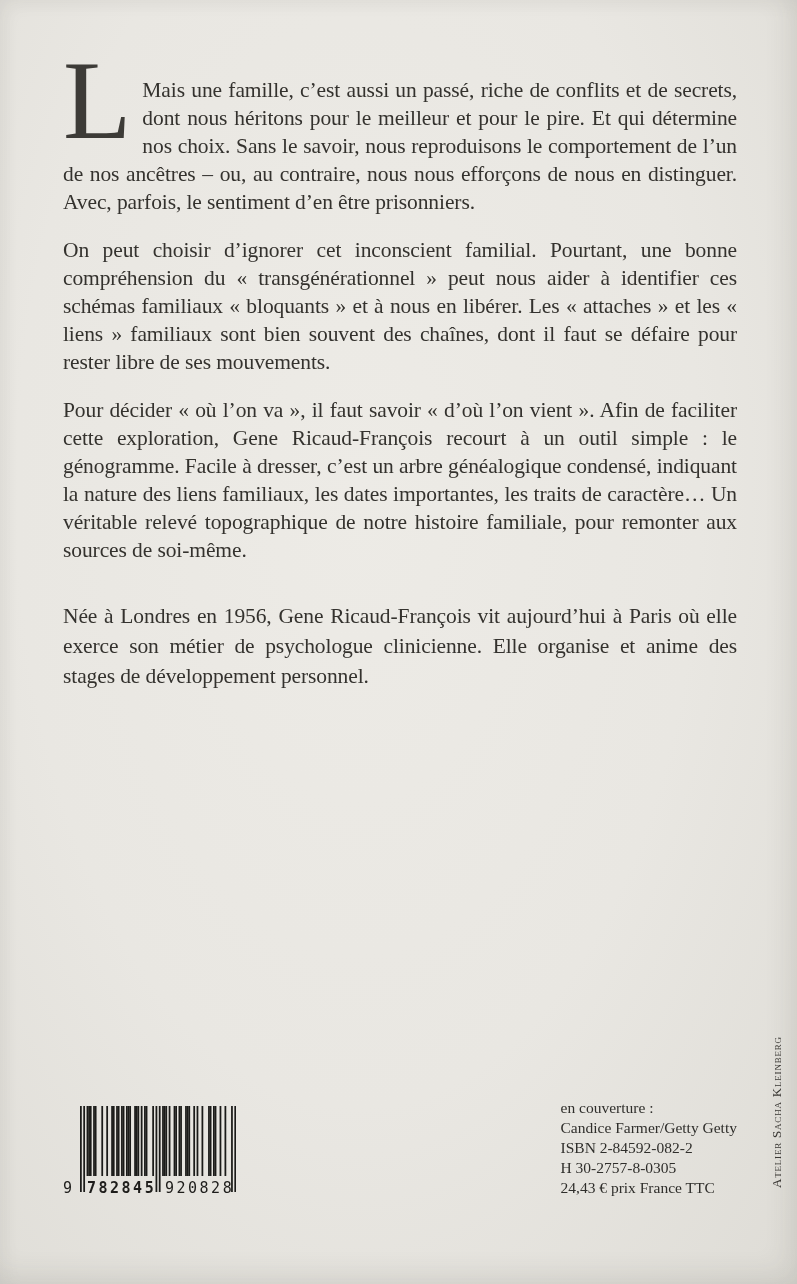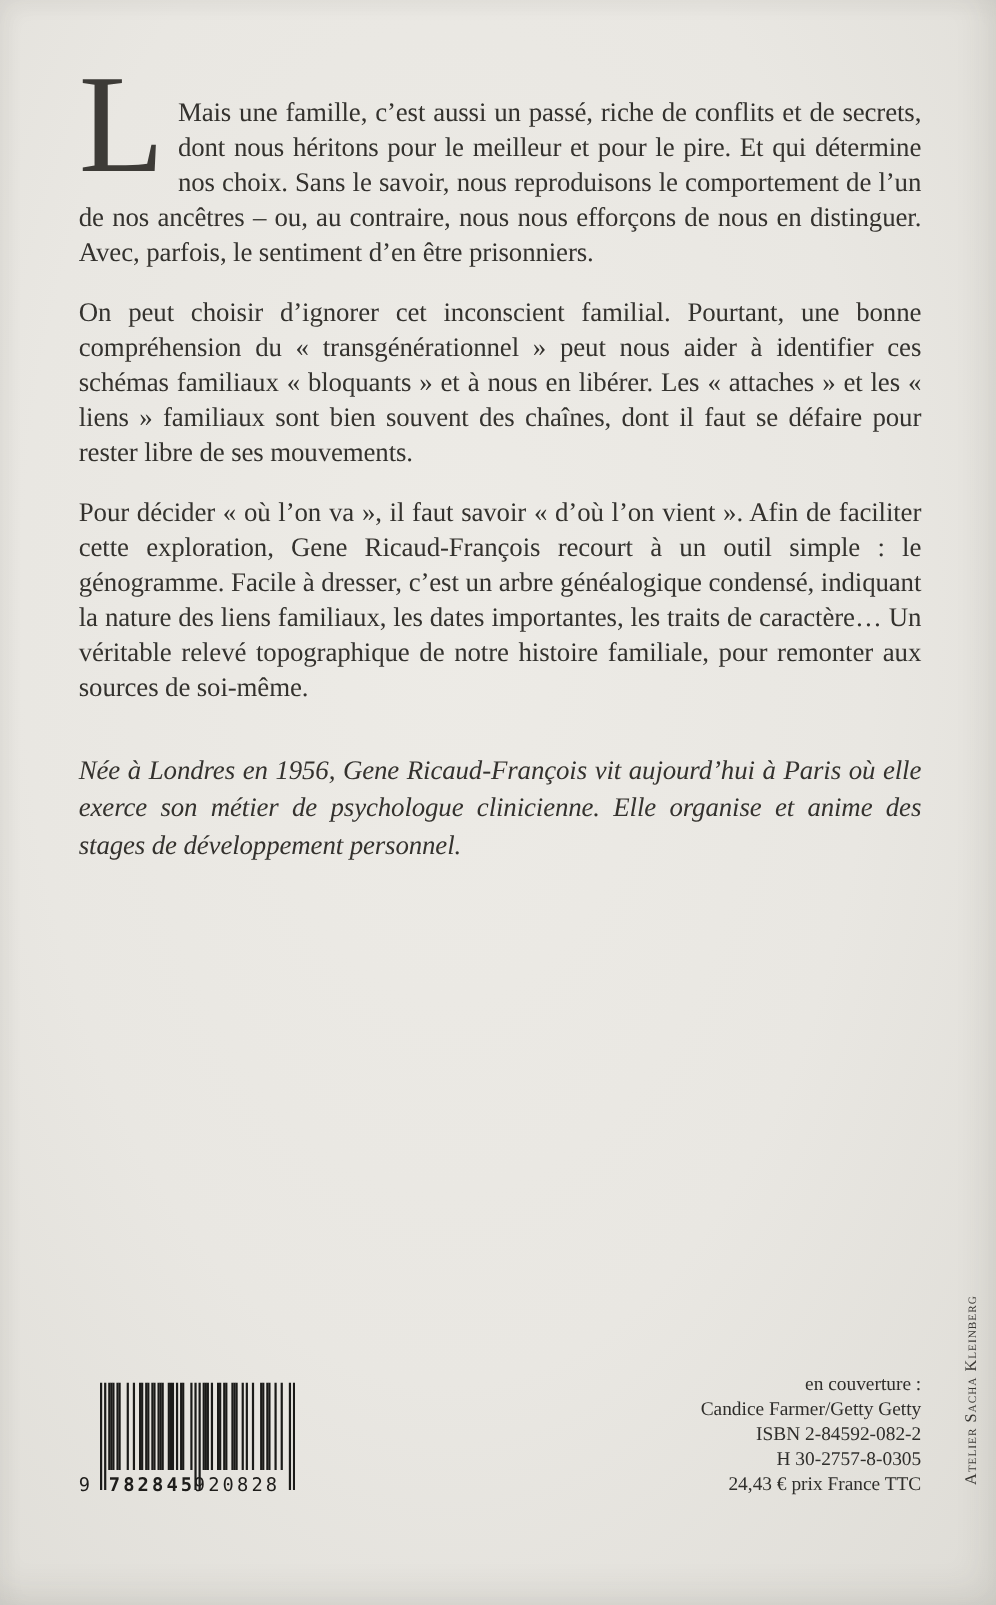--- a/index.html
+++ b/index.html
@@ -34,21 +34,20 @@
     float: left;
     font-size: 112px;
     line-height: 84px;
     height: 84px;
     padding: 0 11px 0 0;
     margin-top: 2px;
     color: #3d3b37;
   }
   .bio {
     margin-top: 37px;
-    font-style: italic;
     font-size: 21.5px;
     line-height: 30px;
   }
   .barcode {
     position: absolute;
     left: 80px;
     top: 1106px;
     width: 156px;
     height: 88px;
   }
@@ -56,26 +55,25 @@
   .bc-digit {
     position: absolute;
     bottom: -3px;
     font-family: "DejaVu Sans Mono", monospace;
     font-size: 15px;
     color: #1e1d1b;
     white-space: nowrap;
   }
   .bc-first { left: -17px; }
   .bc-g1 { left: 7px;  letter-spacing: 2.5px; font-weight: bold; }
-  .bc-g2 { left: 75px; letter-spacing: 2.5px; }
+  .bc-g2 { left: 85px; letter-spacing: 2.5px; }
   .credits {
     position: absolute;
     right: 60px;
     top: 1098px;
-    text-align: right;
     font-size: 15.5px;
     line-height: 20px;
     color: #2f2e2b;
   }
   .studio {
     position: absolute;
     right: 10px;
     top: 1012px;
     height: 200px;
     width: 18px;

